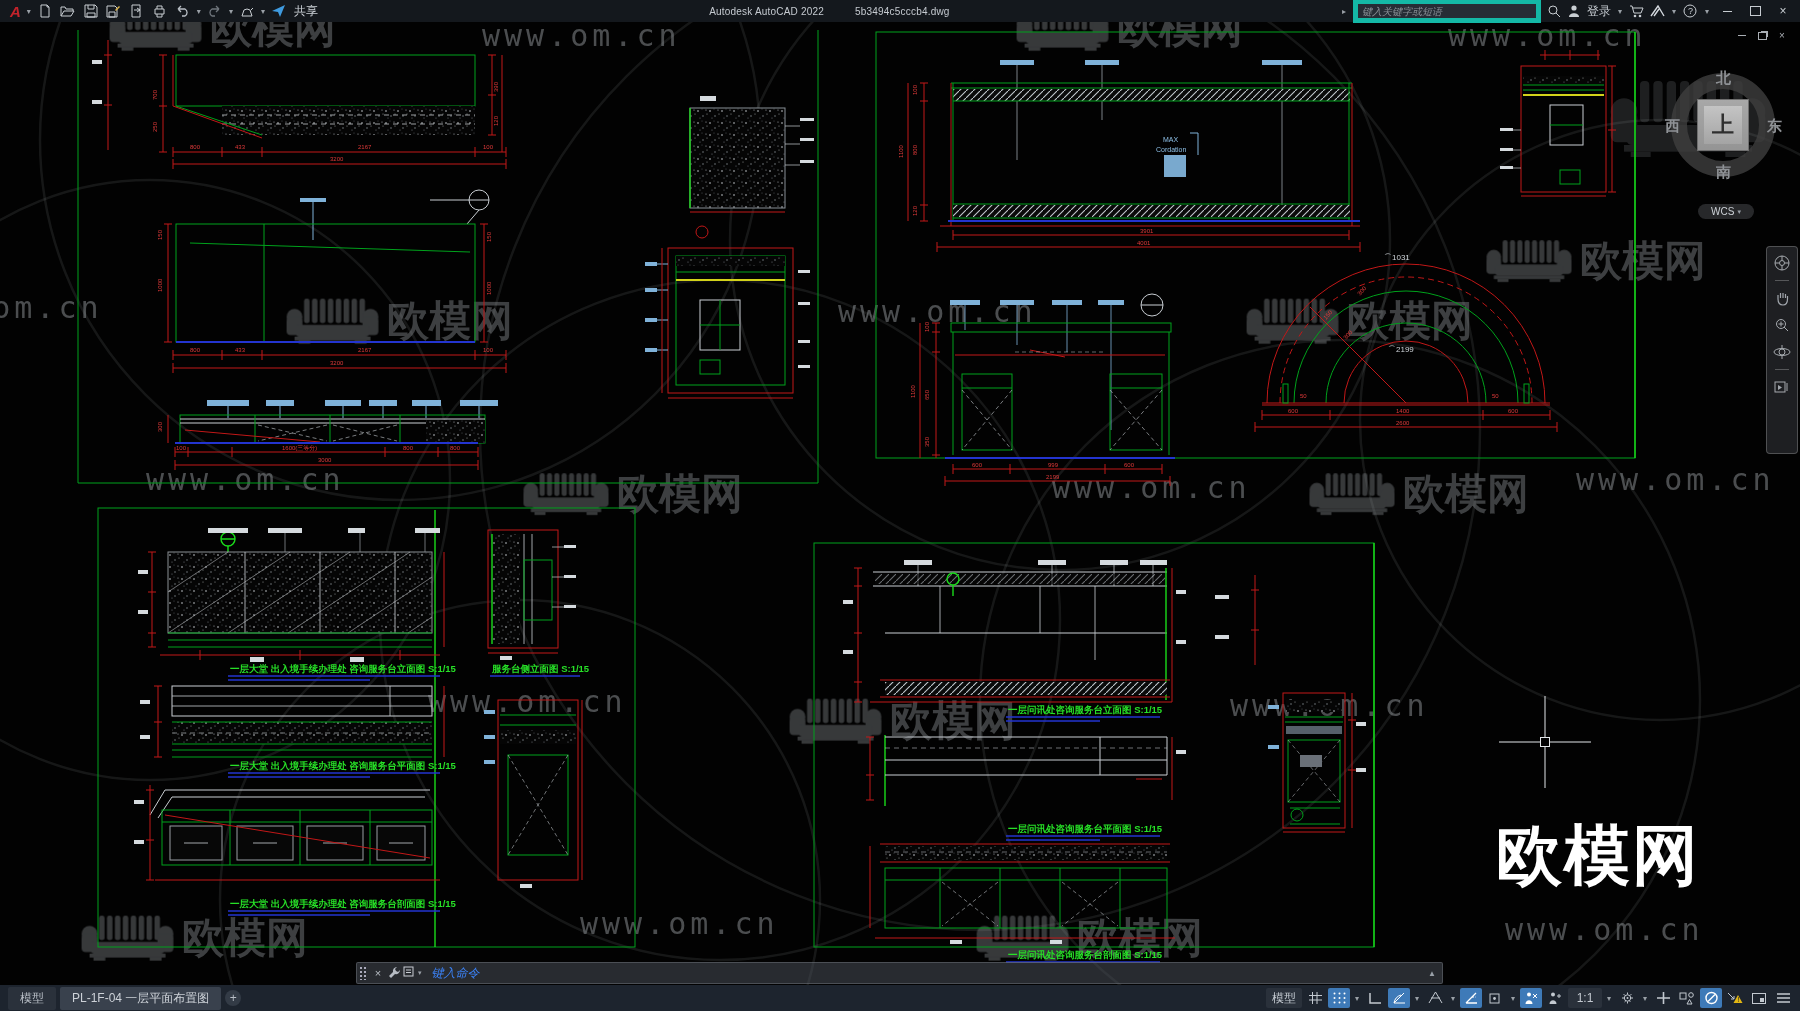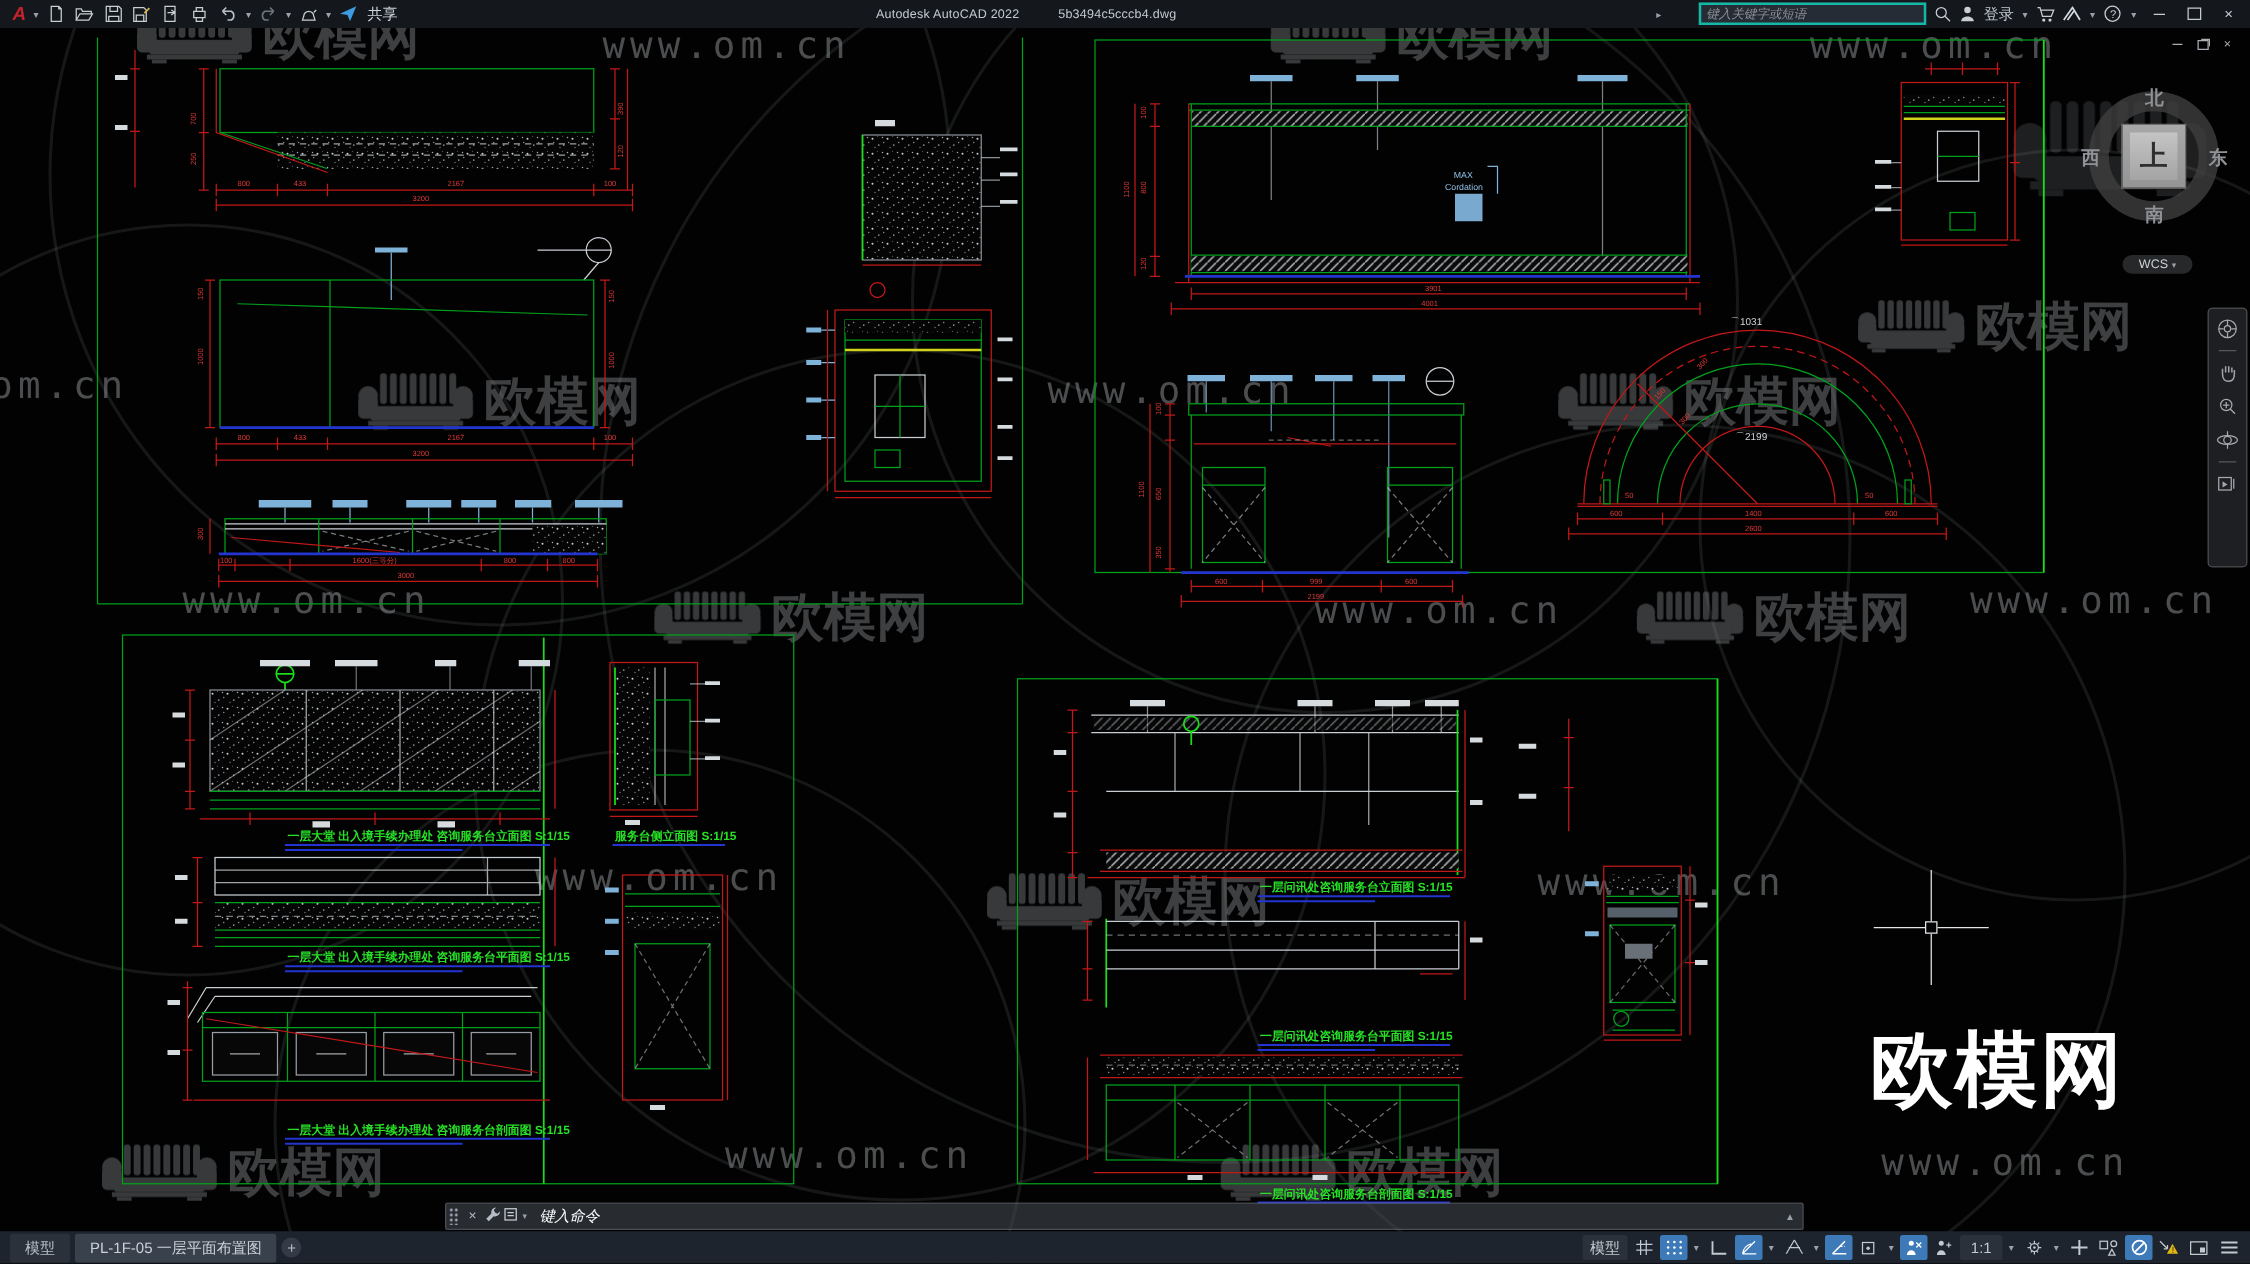--- a/index.html
+++ b/index.html
@@ -10,22 +10,22 @@
     display:flex;align-items:center;z-index:40;color:#c2c7cd;font-size:12px;}
   .qat{display:flex;align-items:center;gap:3px;padding-left:4px;}
   .qat .tb{width:20px;height:18px;display:flex;align-items:center;justify-content:center;border-radius:2px;}
   .tb svg{display:block}
   .alogo{color:#c4232b;font-weight:900;font-size:15px;font-style:italic;padding:0 2px 0 6px;}
   .caret{color:#9aa0a7;font-size:8px;padding:0 1px;}
   .share-lbl{color:#cdd2d8;margin-left:2px;}
   #title-center{flex:1;text-align:center;color:#c5cad0;font-size:10px;letter-spacing:.2px;}
   #title-center .doc{margin-left:28px;}
   .tb-right{display:flex;align-items:center;gap:6px;padding-right:6px;}
-  .search{width:170px;height:14px;background:#262c35;border:2px solid #14b8a6;color:#cfd4da;
-    font-size:10px;padding:0 4px;margin-left:23px;}
+  .search{width:170px;height:14px;background:#262c35;border:5px solid #14b8a6;color:#cfd4da;
+    font-size:10px;padding:0 4px;}
   .search::placeholder{color:#8a9097;font-style:italic;}
   .winbtn{width:22px;height:16px;display:flex;align-items:center;justify-content:center;color:#c7ccd1;font-size:12px;}
   .min-glyph{width:9px;height:1px;background:#c7ccd1;display:inline-block}
   .max-glyph{width:9px;height:8px;border:1px solid #c7ccd1;display:inline-block}
   
   #canvas{position:absolute;top:22px;left:0;width:1800px;height:963px;background:#020202;z-index:1;}
   #cad{position:absolute;top:-22px;left:0;z-index:2;}
   
   #docctl{position:absolute;top:8px;left:1736px;z-index:15;display:flex;gap:8px;align-items:center;color:#a9aeb4;}
   #docctl .d{width:12px;height:11px;display:flex;align-items:center;justify-content:center;font-size:10px;}
@@ -48,21 +48,21 @@
   
   #brand{position:absolute;left:1496px;top:800px;z-index:6;color:#fff;line-height:1;}
   #brand .b1{font-size:66px;font-weight:bold;letter-spacing:2px;}
   #brand .b2{font-size:44px;font-weight:bold;margin-top:6px;letter-spacing:1px;}
   
   #cmdbar{position:absolute;left:356px;top:940px;width:1085px;height:20px;background:rgba(72,78,88,.55);
      border:1px solid rgba(140,146,155,.35);border-radius:2px;z-index:25;display:flex;align-items:center;color:#b6bcc3;}
   #cmdbar .grip{width:8px;height:14px;margin:0 3px 0 2px;background:
      radial-gradient(circle at 2px 2px,#aab 1px,transparent 1.2px) 0 0/4px 4px repeat;}
   #cmdbar .cbtn{width:16px;text-align:center;font-size:11px;}
-  #cmdbar .prompt{font-style:italic;color:#ffffff;font-size:12px;margin-left:10px;}
+  #cmdbar .prompt{font-style:italic;color:#3b82f6;font-size:12px;margin-left:10px;}
   #cmdbar .upcaret{margin-left:auto;margin-right:6px;font-size:8px;color:#99a0a8;}
   
   #footer{position:absolute;bottom:0;left:0;width:1800px;height:26px;background:#1d242e;z-index:40;
      display:flex;align-items:center;font-size:12px;color:#b8bec6;}
   .tabs{display:flex;align-items:center;gap:4px;padding-left:8px;}
   .tab{padding:3px 12px;border-radius:2px;}
   .tab.model{background:#2a313b;}
   .tab.layout{background:#39414d;color:#ccd1d7;}
   .tab.add{width:16px;height:16px;padding:0;border-radius:8px;background:#333b46;display:flex;align-items:center;justify-content:center;}
   .statusicons{margin-left:auto;display:flex;align-items:center;gap:2px;padding-right:6px;}
@@ -763,21 +763,21 @@
           </svg></span>
       <span style="font-size:7px;color:#9aa0a8;">▾</span>
       <span class="prompt">键入命令</span>
       <span class="upcaret">▲</span>
     </div>
   </div>
 
   <footer id="footer">
     <div class="tabs">
       <span class="tab model">模型</span>
-      <span class="tab layout">PL-1F-05 一层平面布置图</span>
+      <span class="tab layout">PL-1F-04 一层平面布置图</span>
       <span class="tab add">+</span>
     </div>
     <div class="statusicons">
       <span class="sic txt">模型</span>
       <span class="sic">
           <svg width="15" height="14">
             <path d="M1,4.5 h13 M1,9 h13 M4.5,1 v12 M9,1 v12" stroke="currentColor" fill="none"></path>
           </svg>
         </span>
       <span class="sic on">

